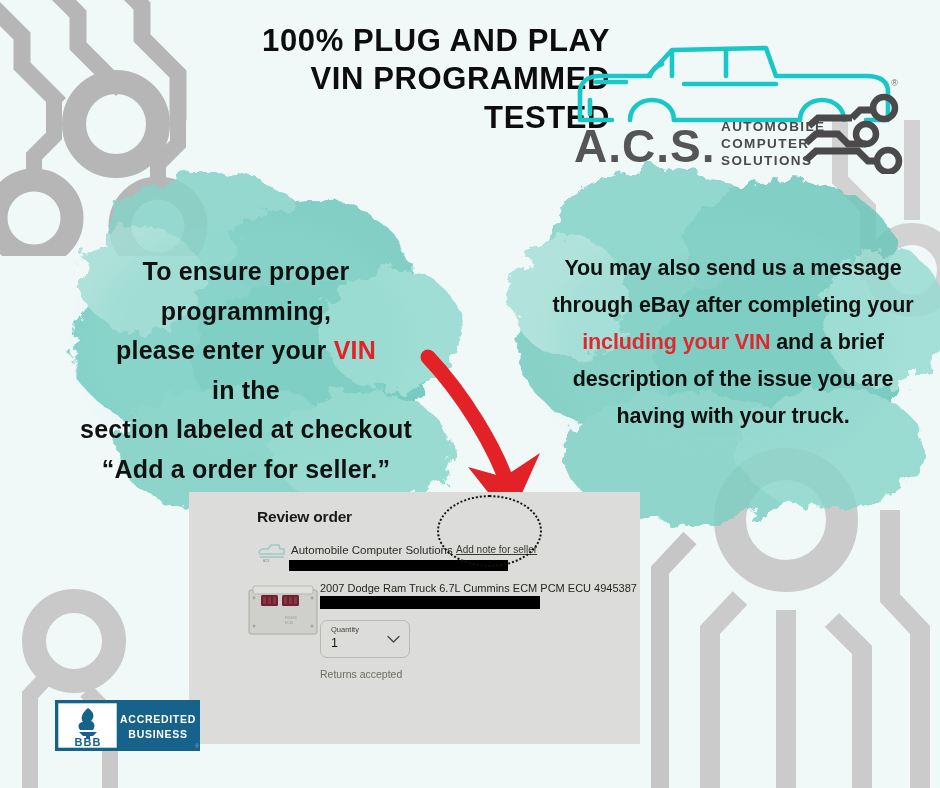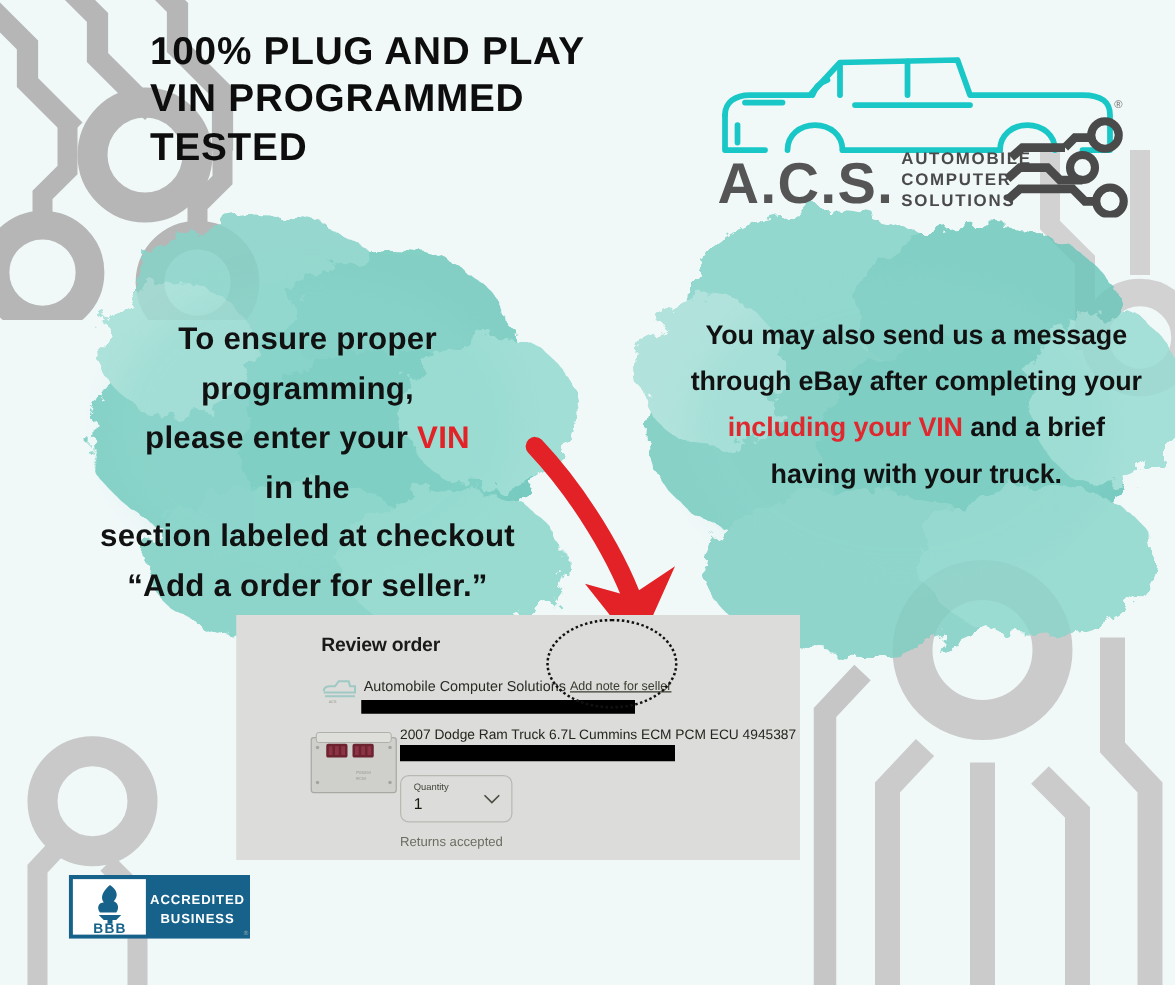--- a/index.html
+++ b/index.html
@@ -18,21 +18,21 @@
   #circuit-rt { left:820px; top:120px; }
 
   
   .splash { position:absolute; pointer-events:none; }
   #splash-left  { left:62px;  top:150px; width:420px; height:370px; }
   #splash-right { left:500px; top:148px; width:440px; height:380px; }
 
   
   #headline {
     position:absolute; left:120px; top:22px; width:490px;
-    text-align:left;
+    text-align:right;
     font-weight:800; font-size:31px; line-height:1.24;
     letter-spacing:.6px; color:#0d0d0d;
     font-family:"Liberation Sans", sans-serif;
   }
 
   
   #logo-block { position:absolute; left:566px; top:34px; width:340px; height:140px; }
   #logo-reg {
     position:absolute; right:8px; top:44px;
     font-size:9px; color:#6d6d6d;
@@ -51,21 +51,21 @@
     letter-spacing:-.1px;
   }
   .vin-red { color:#e32227; }
   .vin-red-2 { color:#e0282f; }
 
   
   #red-arrow { position:absolute; left:400px; top:335px; pointer-events:none; }
 
   
   #review-panel {
-    position:absolute; left:189px; top:492px; width:451px; height:196px;
+    position:absolute; left:189px; top:492px; width:451px; height:252px;
     background:#dcdcda;
   }
   #review-title {
     position:absolute; left:68px; top:16px;
     font-size:15.5px; font-weight:700; color:#1a1a1a;
     letter-spacing:-.2px;
   }
 
   #seller-row { position:absolute; left:68px; top:50px; width:380px; height:28px; }
   #seller-logo { position:absolute; left:0; top:-2px; width:30px; height:24px; }
@@ -267,20 +267,21 @@
   <div><span>please enter your </span><span class="vin-red">VIN</span></div>
   <div>in the</div>
   <div>section labeled at checkout</div>
   <div>“Add a order for seller.”</div>
 </div>
 
 <div id="copy-right" class="copy">
   <div>You may also send us a message</div>
   <div>through eBay after completing your</div>
   <div><span class="vin-red-2">including your VIN</span><span> and a brief</span></div>
+  <div>description of the issue you are</div>
   <div>having with your truck.</div>
 </div>
 
 <svg id="red-arrow" width="170" height="200" viewBox="0 0 170 200">
   <path d="M28 22 C 62 58, 96 112, 110 156" fill="none" stroke="#e32227" stroke-width="15" stroke-linecap="round"></path>
   <path d="M110 185 L 68 132 L 104 142 L 140 118 Z" fill="#e32227"></path>
 </svg>
 
 <div id="review-panel">
 

